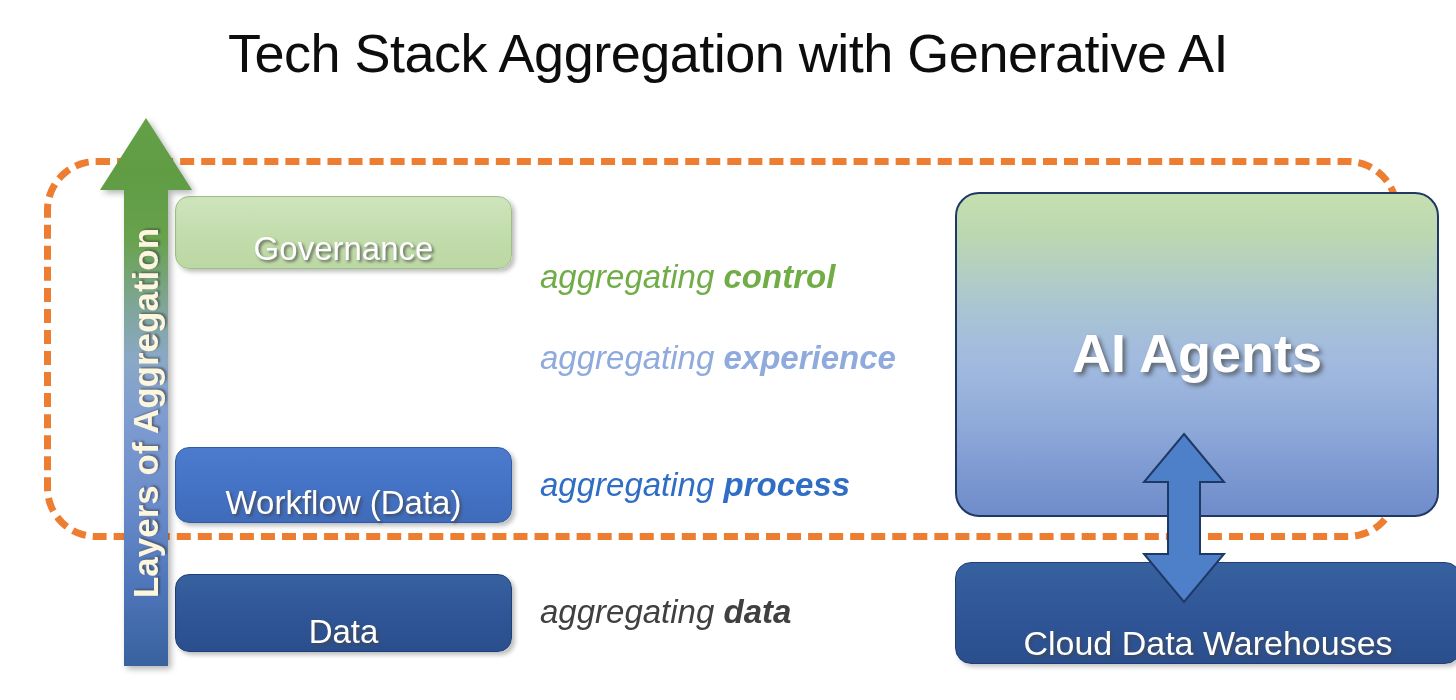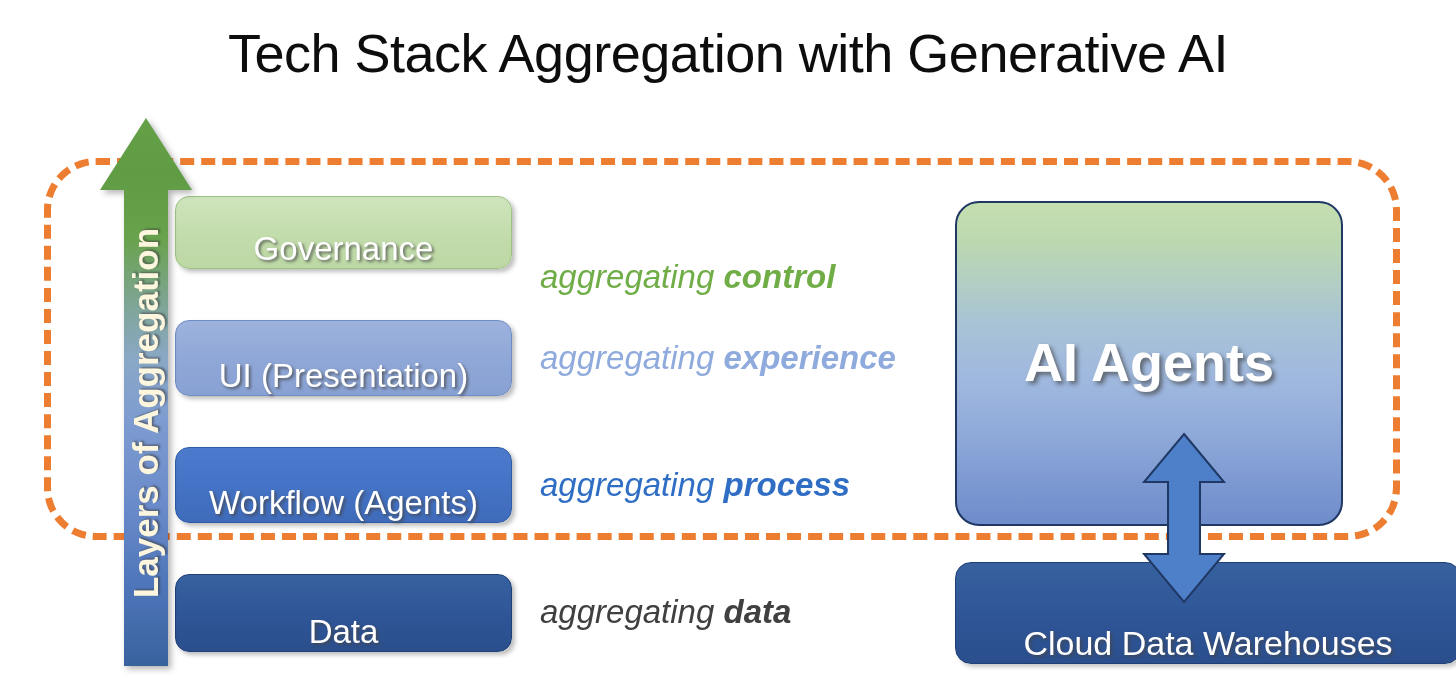--- a/index.html
+++ b/index.html
@@ -140,40 +140,39 @@
   .ann-control    { top: 214px; color: #70ad47; margin-top: 44px; }
   .ann-experience { top: 339px; color: #8faadc; }
   .ann-process    { top: 466px; color: #2f6ec4; text-align: right; }
   .ann-data       { top: 593px; color: #404040; }
 
   
   .ai-agents-box {
     position: absolute;
     left: 955px;
     top: 192px;
-    width: 388px;
+    width: 484px;
     height: 325px;
     border-radius: 24px;
     border: 2px solid #1f3864;
     box-sizing: border-box;
     background: linear-gradient(180deg,
                 #c5dfb0 0%,
                 #bcd8b0 12%,
                 #b3cfc2 24%,
                 #a9c4d2 36%,
                 #a3bcdd 48%,
                 #9db6de 58%,
                 #8fa9d9 72%,
                 #7e9ad2 86%,
                 #6f8ccb 100%);
     display: flex;
     align-items: center;
     justify-content: center;
     z-index: 4;
-    margin-top: 9px;
   }
   .ai-agents-box .ai-text {
     font-size: 54px;
     font-weight: 700;
     color: #ffffff;
     text-shadow: 3px 3px 4px rgba(60,60,60,0.65);
     white-space: nowrap;
     margin-top: -4px;
   }
 
@@ -237,25 +236,22 @@
     </defs>
     <polygon points="46,0 92,72 68,72 68,548 24,548 24,72 0,72" fill="url(#aggGrad)"></polygon>
   </svg>
   <div class="agg-arrow-label">
     <span>Layers of Aggregation</span>
   </div>
 
   <div class="layer-bar layer-governance">
     <span class="bar-text">Governance</span>
   </div>
-  <div class="layer-bar layer-ui">
-    <span class="bar-text">UI (Presentation)</span>
-  </div>
   <div class="layer-bar layer-workflow">
-    <span class="bar-text">Workflow (Agents)</span>
+    <span class="bar-text">Workflow (Data)</span>
   </div>
   <div class="layer-bar layer-data">
     <span class="bar-text">Data</span>
   </div>
 
   <div class="annotation ann-control">
     <span class="lead">aggregating </span><span class="emph">control</span>
   </div>
   <div class="annotation ann-experience">
     <span class="lead">aggregating </span><span class="emph">experience</span>

